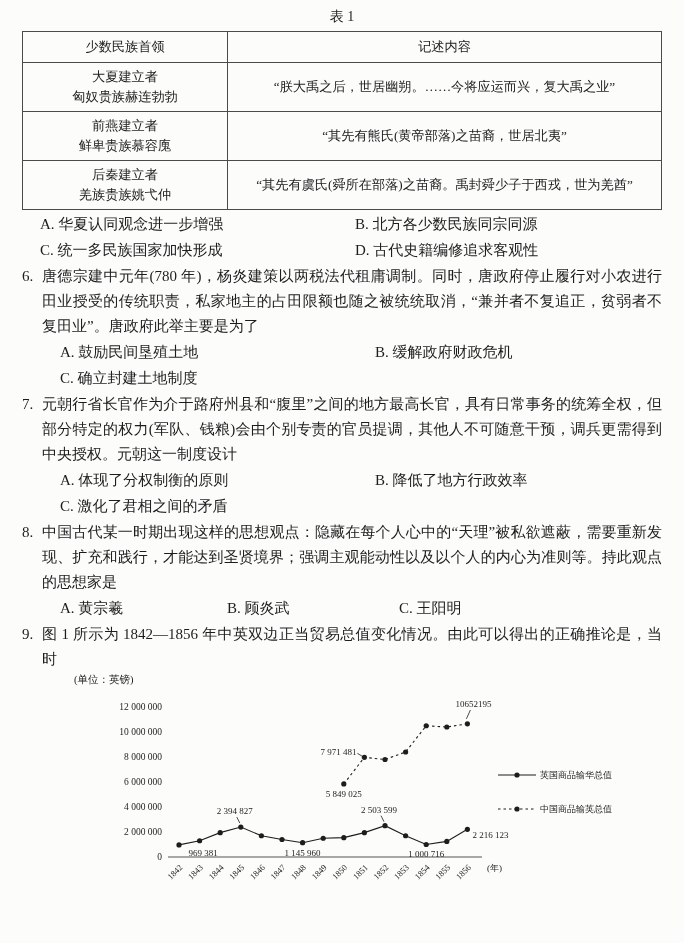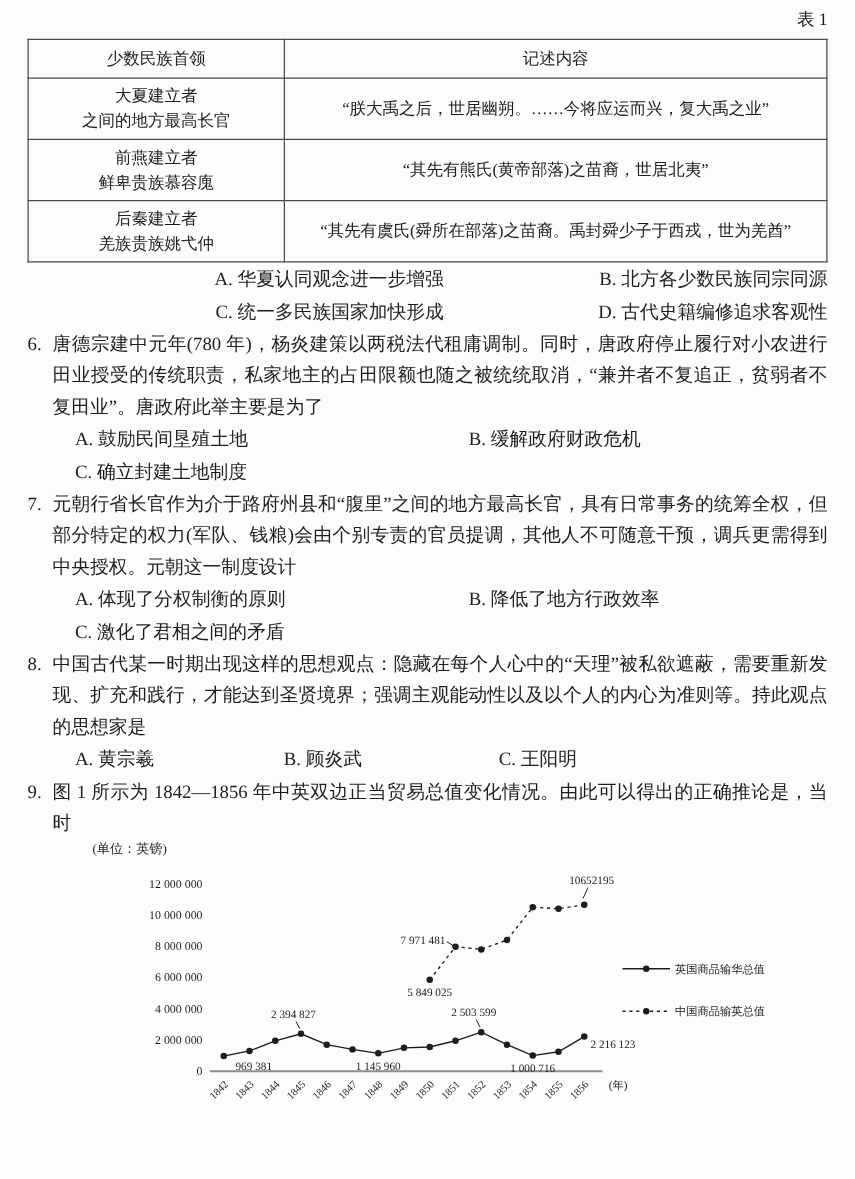--- a/index.html
+++ b/index.html
@@ -8,33 +8,33 @@
     --paper:#fcfcfb;
   }
   html,body{margin:0;padding:0;background:#ffffff;}
   .page{
     width:684px;height:943px;box-sizing:border-box;
     background:var(--paper);color:var(--ink);
     font-family:"Liberation Serif","DejaVu Serif",serif;
     font-size:15px;line-height:25px;
     padding:6px 22px 0 22px;position:relative;overflow:hidden;
   }
-  .table-title{text-align:right;font-size:14px;line-height:22px;margin-bottom:3px;}
+  .table-title{text-align:center;font-size:14px;line-height:22px;margin-bottom:3px;}
   table.minority{border-collapse:collapse;width:100%;table-layout:fixed;}
   table.minority th,table.minority td{
     border:1.3px solid var(--border);
     font-weight:normal;text-align:center;
     font-size:13.2px;line-height:20px;padding:4px 8px;vertical-align:middle;
   }
   table.minority col.c1{width:205px;}
   table.minority thead th{height:22px;font-family:Liberation Serif, serif;}
   table.minority tbody td{height:38px;}
   .opts{display:grid;grid-template-columns:315px auto;padding-left:18px;line-height:26px;}
   .opts4{display:grid;grid-template-columns:155px 160px 155px auto;padding-left:18px;line-height:26px;gap:12px;}
-  .standalone-opts{padding-left:18px;margin:1px 0 0 0;text-align:right;}
+  .standalone-opts{padding-left:18px;margin:1px 0 0 0;}
   .question{display:flex;margin-top:1px;}
   .q-num{width:20px;flex:none;}
   .q-body{flex:1;}
   .stem{text-align:justify;}
   .chart-wrap{margin-left:52px;width:575px;}
   .unit-label{padding-right:48px;font-size:10.5px;line-height:15px;}
   #chart{display:block;}
   #chart text{font-family:"Liberation Serif","DejaVu Serif",serif;fill:var(--ink);}
 </style>
 </head>
@@ -52,21 +52,21 @@
     <thead>
       <tr>
         <th>少数民族首领</th>
         <th>记述内容</th>
       </tr>
     </thead>
     <tbody>
       <tr>
         <td>
           <div>大夏建立者</div>
-          <div>之间的地方最高长官</div>
+          <div>匈奴贵族赫连勃勃</div>
         </td>
         <td>“朕大禹之后，世居幽朔。……今将应运而兴，复大禹之业”</td>
       </tr>
       <tr>
         <td>
           <div>前燕建立者</div>
           <div>鲜卑贵族慕容廆</div>
         </td>
         <td>“其先有熊氏(黄帝部落)之苗裔，世居北夷”</td>
       </tr>

